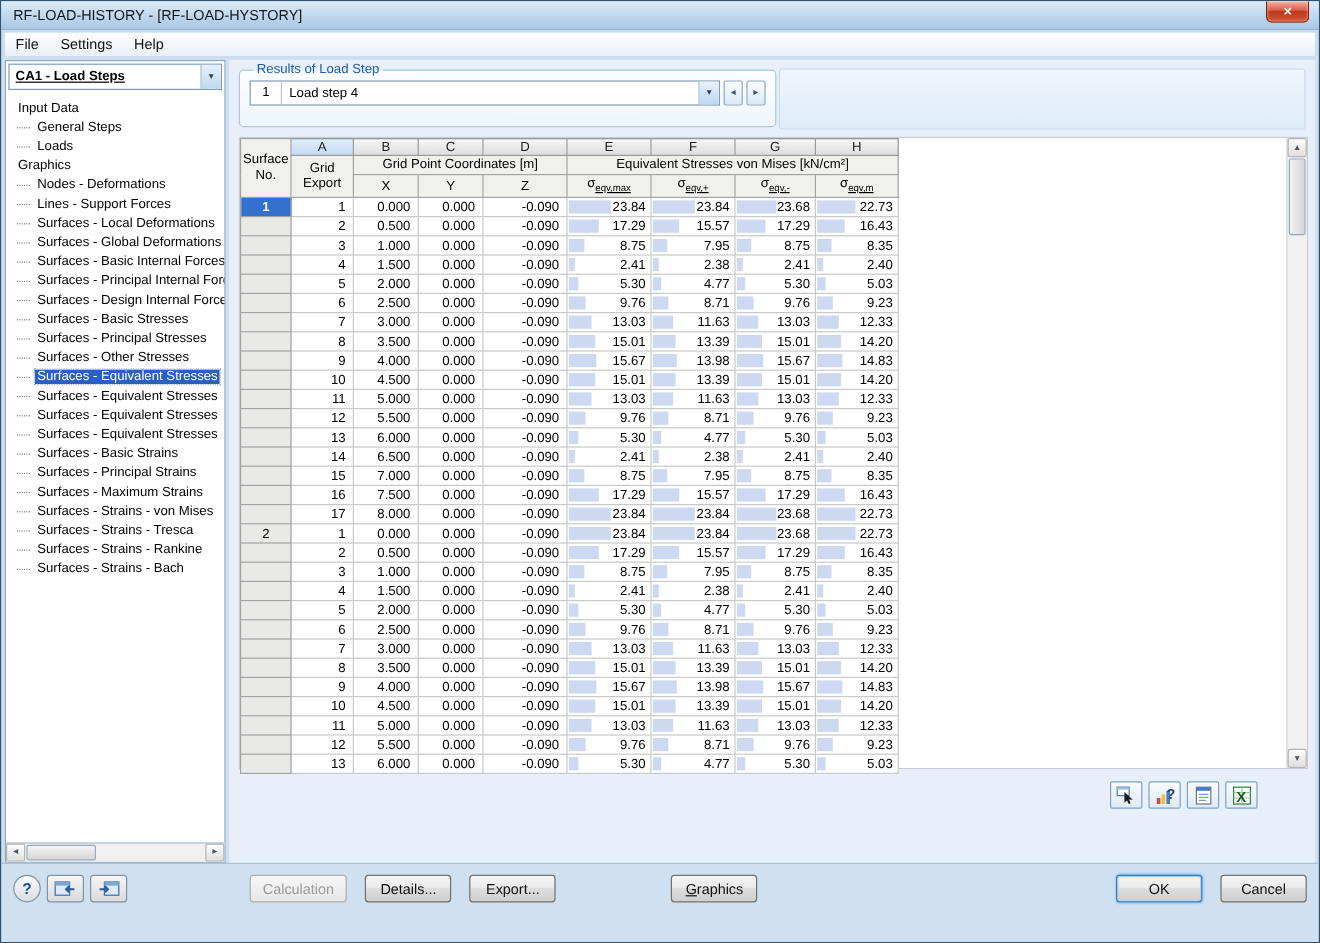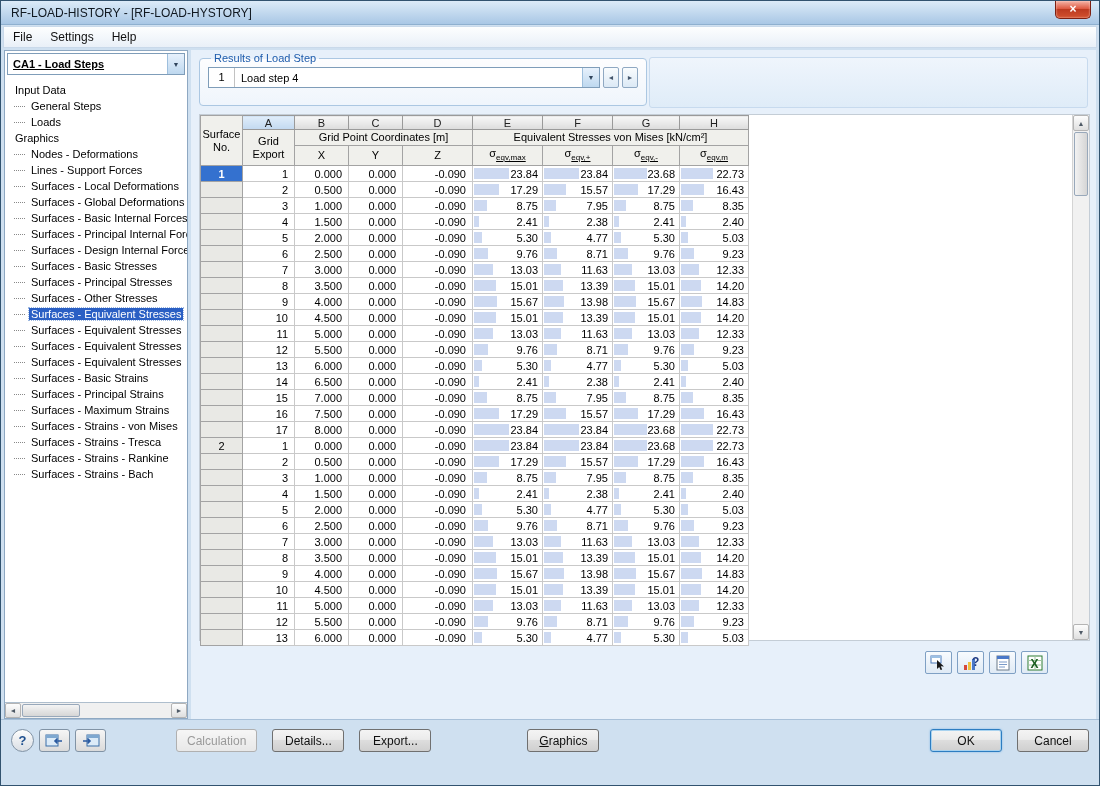--- a/index.html
+++ b/index.html
@@ -111,21 +111,21 @@
               background:linear-gradient(#f8fbfe,#dfeaf5); display:flex; align-items:center;
               justify-content:center; padding:0; }
 
   
   .bottom-bar { height:66px; border-top:1px solid #a8c0d8; display:flex; align-items:flex-start;
                 padding:9px 10px 0 10px; }
   .btn { height:23px; min-width:72px; padding:0 10px; font-size:12px; color:#101010;
          border:1px solid #707070; border-radius:3px;
          background:linear-gradient(#f4f4f4 0%, #ebebeb 45%, #dddddd 50%, #cfcfcf 100%); }
   .btn.disabled { color:#9a9a9a; border-color:#b0b0b0;
-                  background:linear-gradient(#f6f6f6,#e8e8e8); }
+                  background:linear-gradient(#f6f6f6,#e8e8e8);margin-left:32px; }
   .btn.default { border-color:#2d7dc1; box-shadow:inset 0 0 0 1px #a8d2ef, 0 0 2px #7ab4e4; }
   .btn-graphics::first-letter { text-decoration:underline; }
   .help-btn { width:23px; height:23px; border-radius:50%; border:1px solid #8193a5;
               background:linear-gradient(#fdfdfd,#d9dee4); color:#1e4f8e; font-weight:bold;
               font-size:13px; line-height:1; }
   .nav-btn { width:31px; height:23px; border:1px solid #8193a5; border-radius:3px;
              background:linear-gradient(#f6f6f6,#dadada); display:flex; align-items:center;
              justify-content:center; padding:0; }
   .gap-sm { width:5px; } .gap-md { width:70px; } .gap-btn { width:15px; } .gap-gr { width:96px; }
   .spacer { flex:1; }

